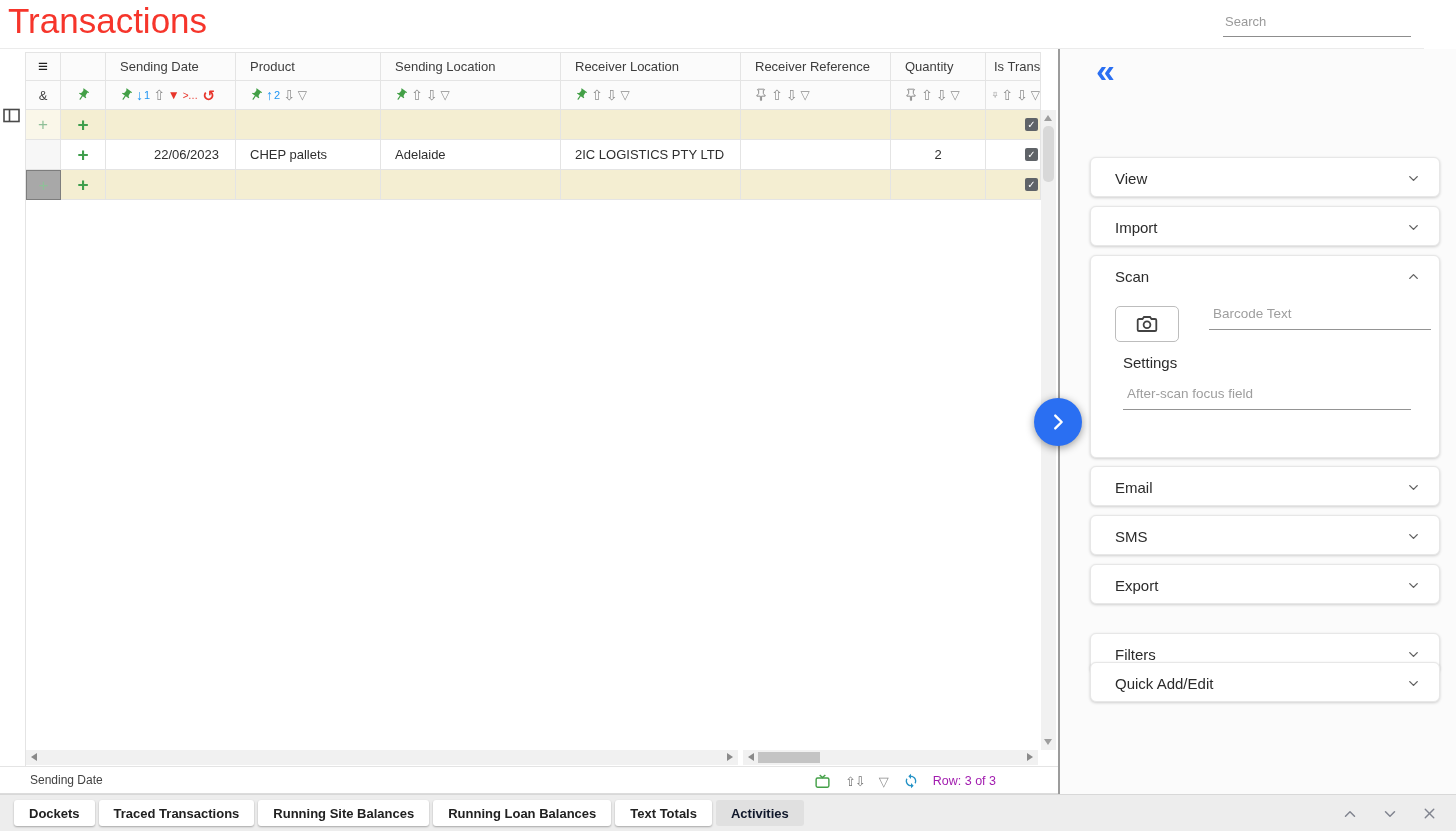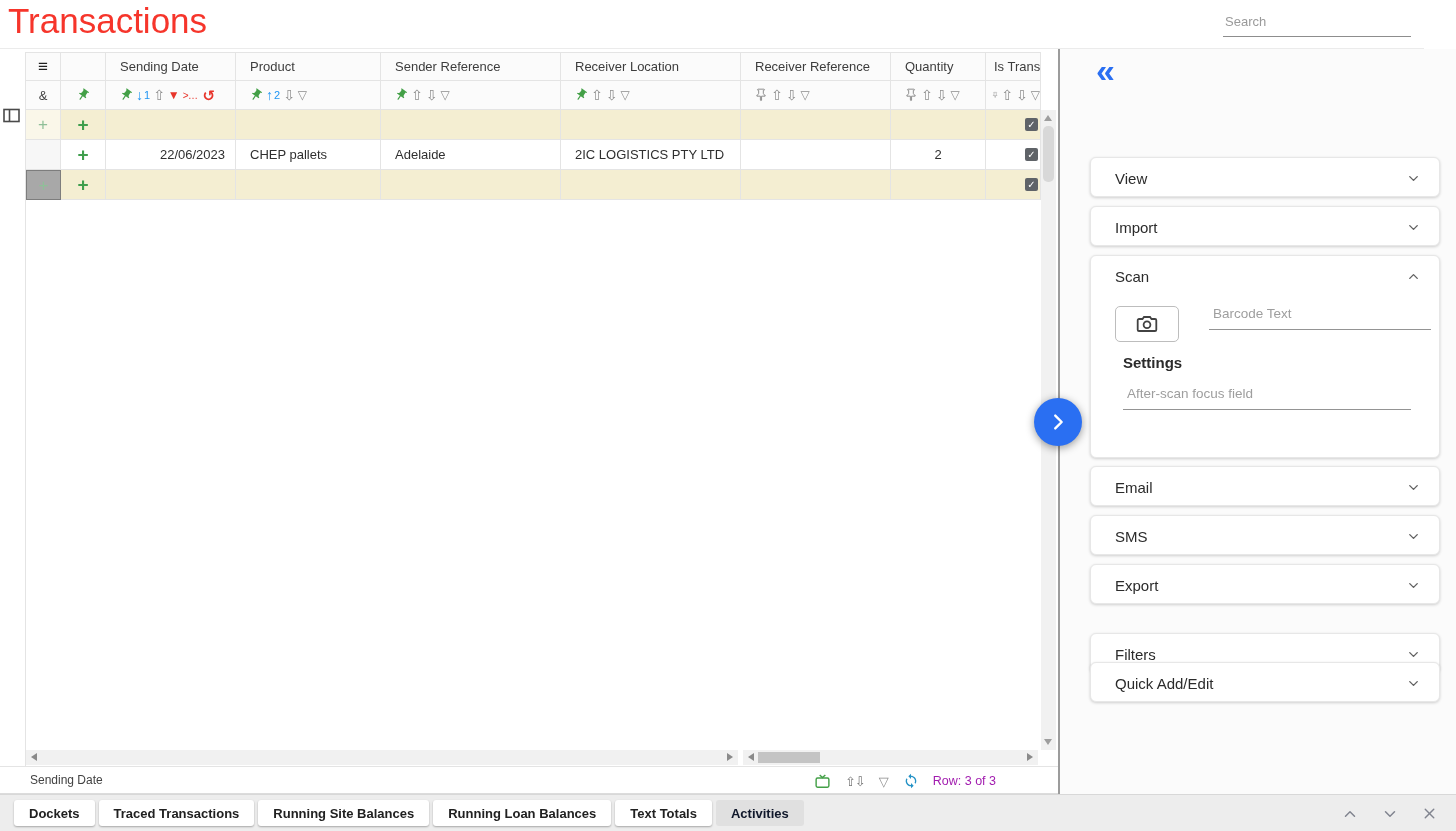--- a/index.html
+++ b/index.html
@@ -36,21 +36,21 @@
   .gicon { color:#8d8d8d; font-size:14px; line-height:1; cursor:pointer; }
   .ftri  { color:#8d8d8d; font-size:12px; cursor:pointer; }
   .ftri-red { color:#e8352b; font-size:12px; cursor:pointer; }
   .ftext { color:#e8352b; font-size:10px; cursor:pointer; letter-spacing:-0.5px; }
   .sortarrow { color:#2196f3; font-size:14px; font-weight:bold; line-height:1; cursor:pointer; }
   .sortnum { color:#2196f3; font-size:11px; margin-left:-2px; cursor:pointer; }
   .undo { color:#e8352b; font-size:15px; font-weight:bold; line-height:1; cursor:pointer; margin-left:2px; }
   .pin-green { transform:rotate(35deg); cursor:pointer; }
   .pin-gray { cursor:pointer; }
   .dtext { font-size:13px; color:#2f2f2f; padding-left:14px; }
-  .r { justify-content:flex-end; padding-right:10px; padding-left:0;text-align:center; }
+  .r { justify-content:flex-end; padding-right:16px; padding-left:0;text-align:center; }
   .plus-big { color:#3f9e4d; font-size:19px; font-weight:bold; line-height:1; cursor:pointer; }
   .plus-light { color:#8fbf98; font-size:17px; font-weight:normal; line-height:1; cursor:pointer; }
   .gutter { background:#f7f7f7; }
   .gutter-new { background:#faf7e9; }
   .gutter-sel { background:#a8a8a8; border:1px solid #7d7d7d; }
   .checkbox { width:13px; height:13px; background:#5f6368; border-radius:2px; color:#fff; font-size:10px; line-height:13px; text-align:center; margin-right:2px; cursor:pointer; flex:0 0 auto; }
   .cb-cell { justify-content:flex-end; }
 
   
   .vscroll { position:absolute; left:1015px; top:58px; width:15px; height:640px; background:#f1f1f1; }
@@ -78,21 +78,21 @@
   .rpanel { position:absolute; left:1060px; top:49px; width:396px; height:745px; background:#fbfbfb; }
   .collapse-btn { position:absolute; left:36px; top:2px; font-size:34px; color:#2a6ff2; cursor:pointer; font-weight:bold; letter-spacing:-2px; }
   .card { position:absolute; left:30px; width:350px; background:#fff; border:1px solid #e7e7e7; border-radius:6px; box-shadow:0 1px 3px rgba(0,0,0,0.18); }
   .card-head { height:40px; display:flex; align-items:center; justify-content:space-between; padding:0 18px 0 24px; cursor:pointer; }
   .card-label { font-size:15px; color:#2b2b2b; }
   .chev { flex:0 0 auto; }
   .camera-btn { position:absolute; left:24px; top:50px; width:64px; height:36px; border:1px solid #bdbdbd; border-radius:5px; display:flex; align-items:center; justify-content:center; cursor:pointer; background:#fff; }
   .mat-field { position:absolute; }
   .mat-field input { width:100%; border:none; border-bottom:1px solid #949494; background:transparent; outline:none; font-size:13.5px; padding:4px 2px 8px 4px; color:#555; font-family:inherit; }
   .mat-field input::placeholder { color:#9e9e9e; }
-  .settings-label { position:absolute; left:32px; top:98px; font-size:15px; color:#2b2b2b;font-weight:bold; }
+  .settings-label { position:absolute; left:32px; top:98px; font-size:15px; color:#2b2b2b; }
 
   
   .tabbar { position:absolute; left:0; top:794px; width:1456px; height:37px; background:#ededed; border-top:1px solid #d8d8d8; display:flex; align-items:center; }
   .tabs { display:flex; gap:4px; margin-left:14px; }
   .tab { height:26px; padding:0 15px; background:#fff; border-radius:3px; box-shadow:0 1px 2px rgba(0,0,0,0.3); display:flex; align-items:center; font-size:13px; font-weight:700; color:#212121; cursor:pointer; white-space:nowrap; }
   .tab-disabled { background:#e0e0e0; color:#0f172a; box-shadow:none; cursor:default; }
   .tabbar-right { position:absolute; right:18px; top:0; height:37px; display:flex; align-items:center; gap:22px; }
   .tb-icon { cursor:pointer; display:flex; }
 </style>
 </head>
@@ -119,21 +119,21 @@
       <span class="hamburger">≡</span>
     </div>
     <div class="cell w1"></div>
     <div class="cell w2">
         <span class="hlabel">Sending Date</span>
       </div>
     <div class="cell w3">
         <span class="hlabel">Product</span>
       </div>
     <div class="cell w4">
-        <span class="hlabel">Sender Reference</span>
+        <span class="hlabel">Sending Location</span>
       </div>
     <div class="cell w5">
         <span class="hlabel">Receiver Location</span>
       </div>
     <div class="cell w6">
         <span class="hlabel">Receiver Reference</span>
       </div>
     <div class="cell w7">
         <span class="hlabel">Quantity</span>
       </div>

